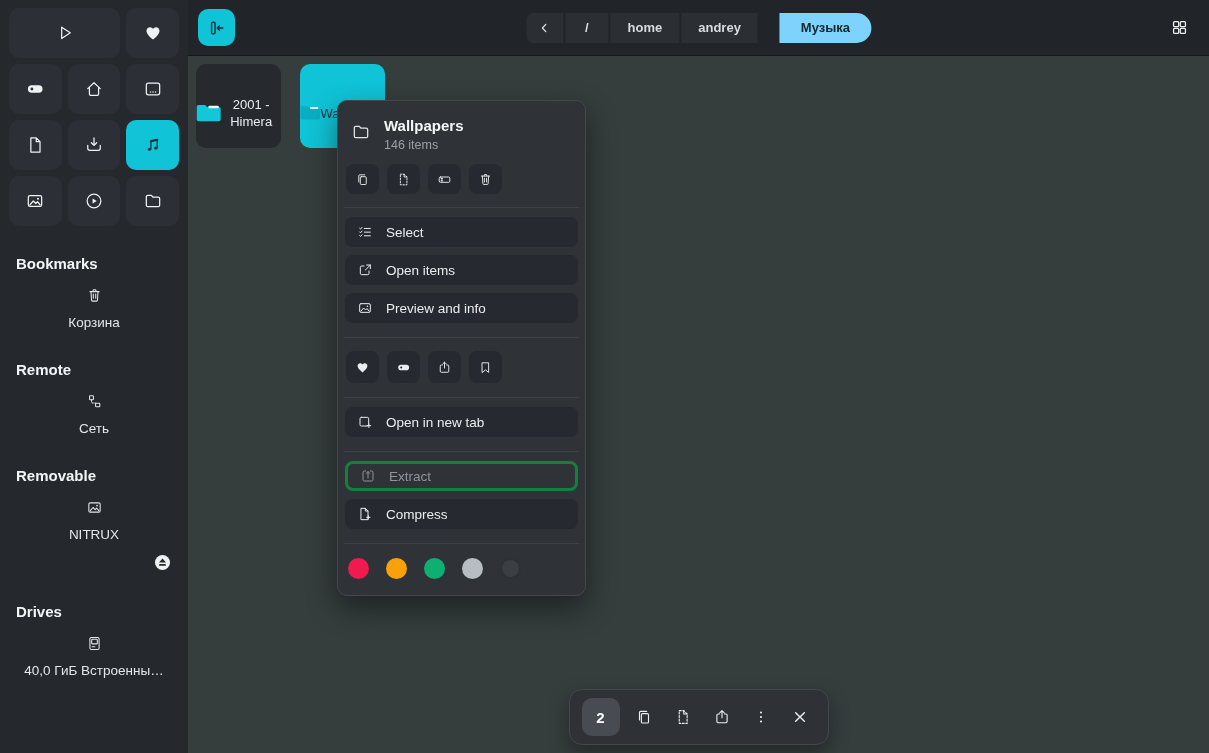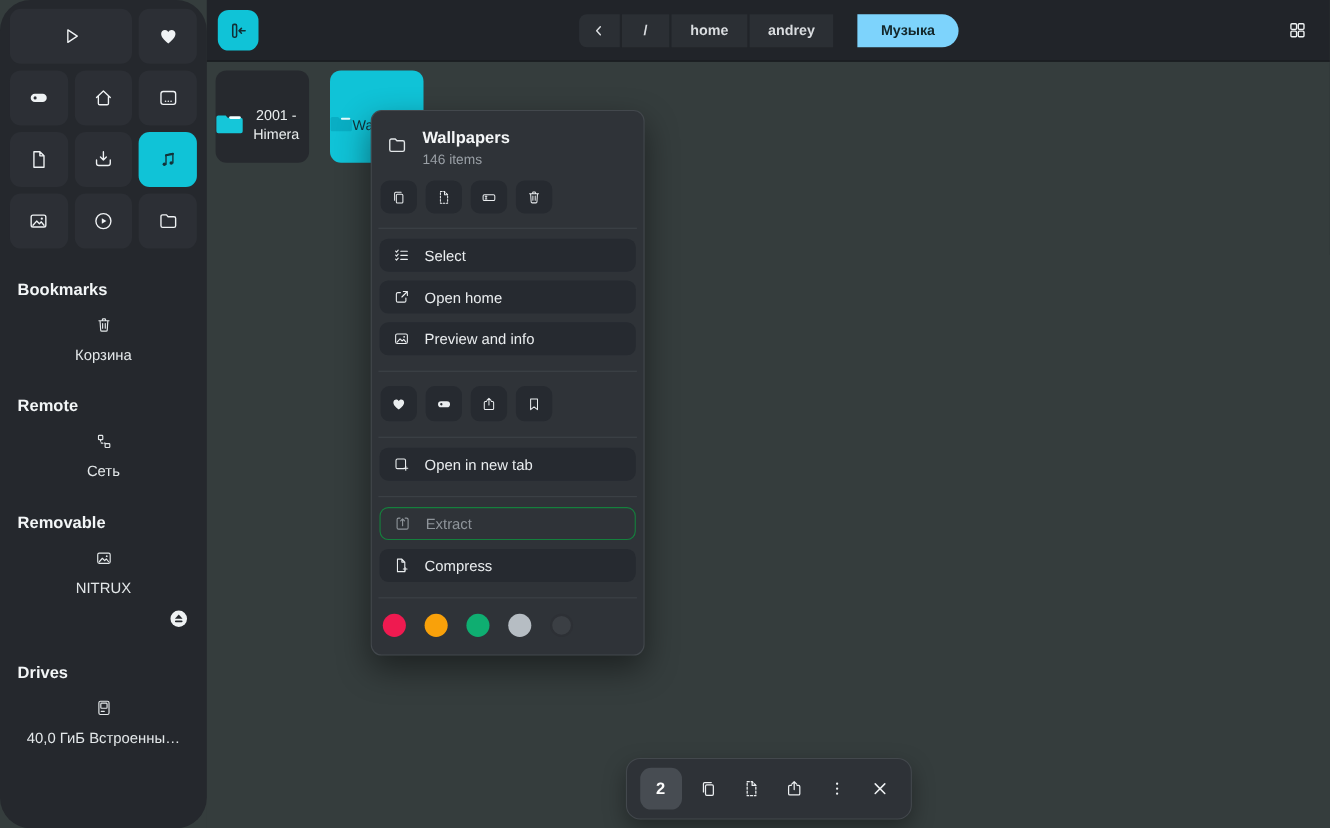--- a/index.html
+++ b/index.html
@@ -4,21 +4,21 @@
 <style>
   * { margin:0; padding:0; box-sizing:border-box; }
   html,body { width:1209px; height:753px; background:#101214; font-family:"Liberation Sans", sans-serif; }
   .app { position:relative; width:1209px; height:753px; background:#353d3d; overflow:hidden; }
 
   
   svg.ic { width:18px; height:18px; fill:none; stroke:currentColor; stroke-width:1.5;
            stroke-linecap:round; stroke-linejoin:round; flex:none; display:block; }
 
   
-  .sidebar { position:absolute; left:0; top:0; width:188px; height:753px; background:#25282d; z-index:4;border-radius:28px; }
+  .sidebar { position:absolute; left:0; top:0; width:188px; height:753px; background:#25282d; z-index:4; }
   .quick-grid { display:grid; grid-template-columns:repeat(3,1fr); gap:6px; padding:8px 9px; }
   .qbtn { height:50px; border-radius:10px; background:#2c2f35; display:flex; align-items:center; justify-content:center; color:#eff2f4; cursor:pointer; }
   .qbtn svg.ic { width:20px; height:20px; }
   .qbtn.span2 { grid-column:1 / 3; }
   .qbtn.active { background:var(--accent,#10c3d7); color:#123238; }
   .section-title { margin:21px 16px 5px; font-size:15px; font-weight:700; color:#f3f6f7; }
   .side-item { display:flex; align-items:center; gap:11px; padding:10px 16px; font-size:13.5px; color:#e3e7e9; cursor:pointer;flex-direction:column; }
   .side-item svg.ic { width:17px; height:17px; }
   .side-item .eject { margin-left:auto; }
 
@@ -58,21 +58,21 @@
   .menu-sub { font-size:12.5px; color:#9aa0a6; margin-top:4px; }
   .actions-row { display:flex; gap:8px; padding:1px 0 13px 1px; }
   .abtn { width:33px; height:30px; border-radius:8px; background:#262a30; display:flex;
           align-items:center; justify-content:center; color:#eaedef; cursor:pointer; }
   .abtn svg.ic { width:15px; height:15px; }
   .divider { height:1px; background:#3d4248; margin:0 -1px; }
   .group { padding:1px 0 6px;text-align:right; }
   .pill { height:30px; border-radius:8px; background:#262a30; display:flex; align-items:center;
           gap:13px; padding:0 12px; margin:8px 0; font-size:13.5px; color:#eaedef; cursor:pointer; }
   .pill svg.ic { width:16px; height:16px; }
-  .pill.disabled { background:transparent; border:1px solid #15803d; color:#8f959b; }
+  .pill.disabled { background:transparent; border:3px solid #15803d; color:#8f959b; }
   .iconrow { display:flex; gap:8px; padding:13px 1px 14px; }
   .iconrow .abtn { width:33px; height:32px; }
   .dots-row { display:flex; gap:17px; padding:14px 3px 9px; }
   .dot { width:21px; height:21px; border-radius:50%; cursor:pointer; }
   .dot.none { background:#3b3f44 !important; border:2px solid #2d3035; }
 
   
   .sel-toolbar { position:absolute; left:50%; transform:translateX(-50%); bottom:8px; width:260px; height:56px;
                  background:#2e3237; border:1px solid #43484d; border-radius:13px; display:flex; align-items:center;
                  justify-content:space-between; padding:0 12px; z-index:6; box-shadow:0 8px 20px rgba(0,0,0,.35); }
@@ -389,21 +389,21 @@
         <div class="pill">
           <svg class="ic">
               <use href="#i-checklist"></use>
             </svg>
           <span>Select</span>
         </div>
         <div class="pill">
           <svg class="ic">
               <use href="#i-openwith"></use>
             </svg>
-          <span>Open home</span>
+          <span>Open items</span>
         </div>
         <div class="pill">
           <svg class="ic">
               <use href="#i-image"></use>
             </svg>
           <span>Preview and info</span>
         </div>
       </div>
 
       <div class="divider"></div>

